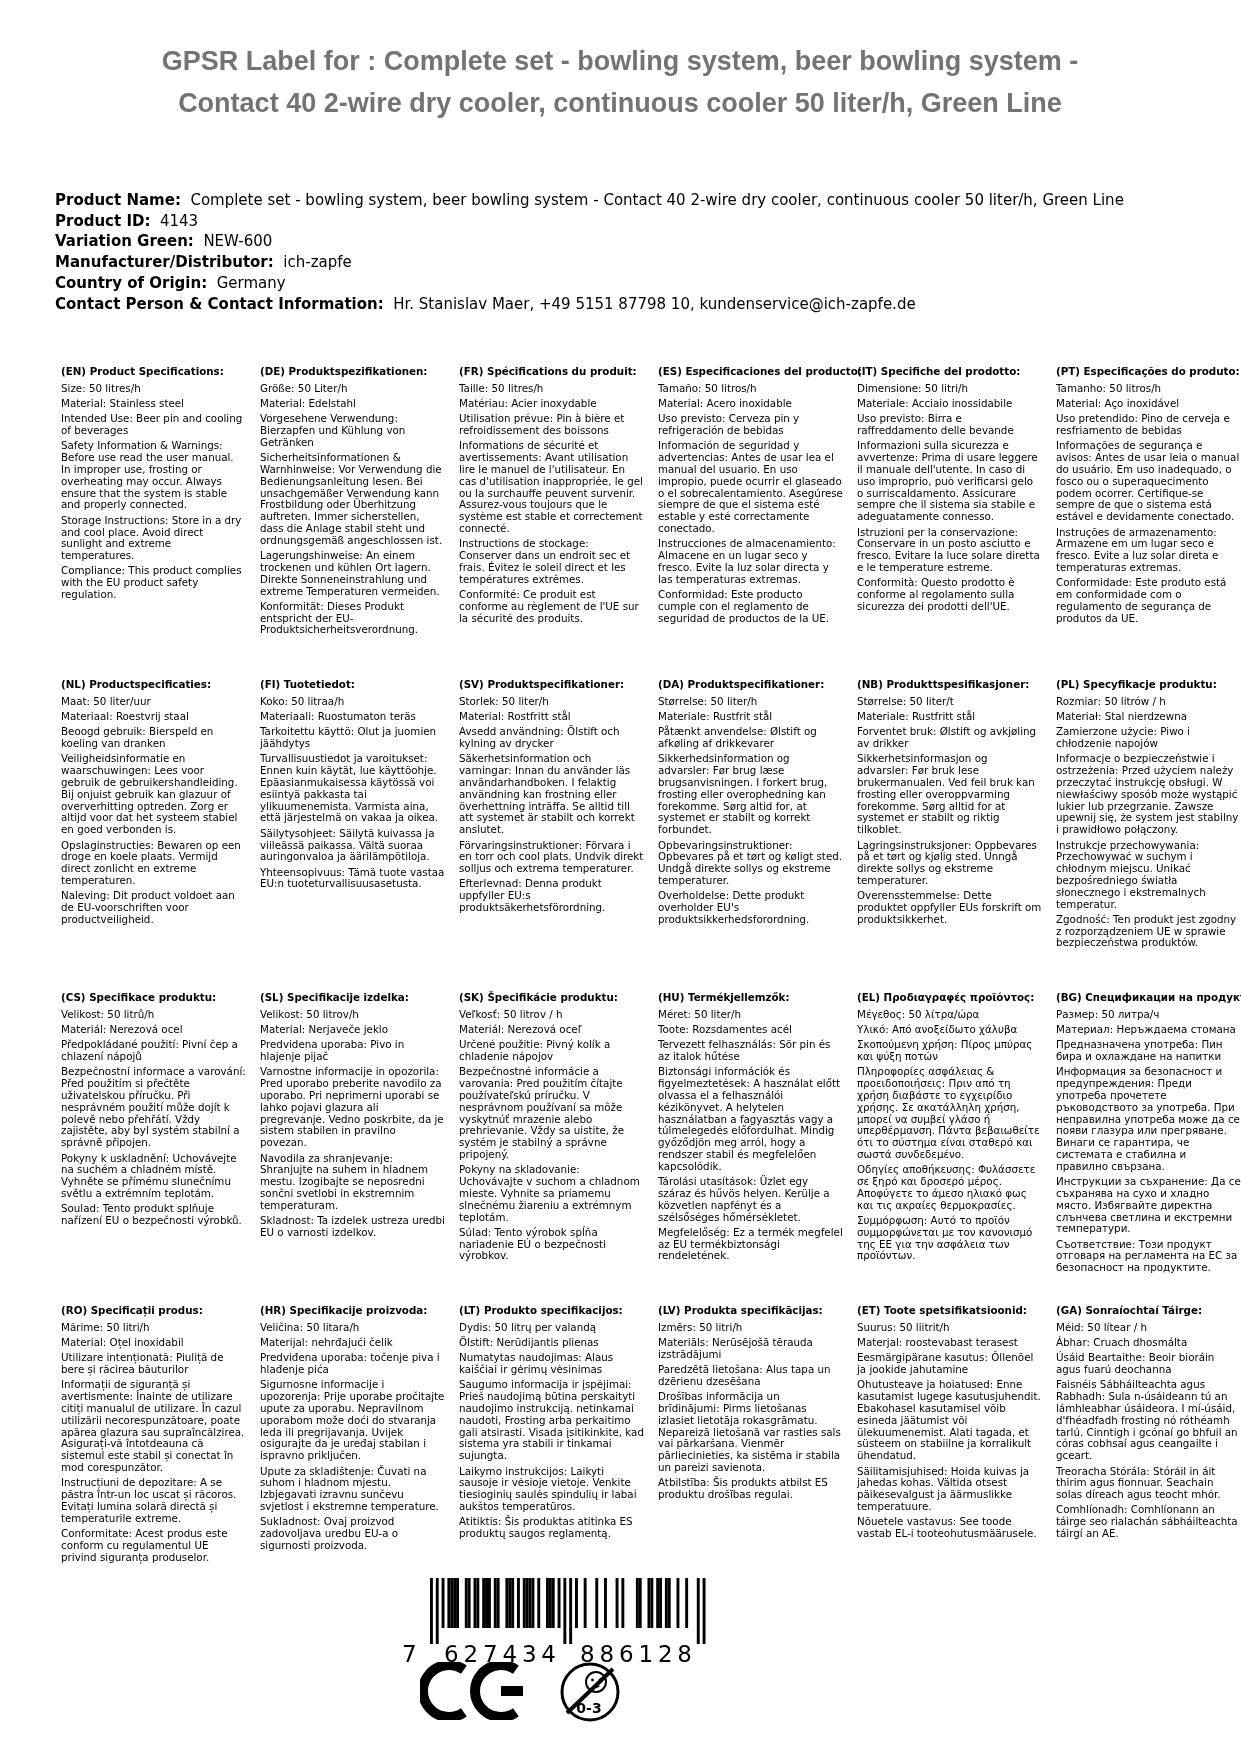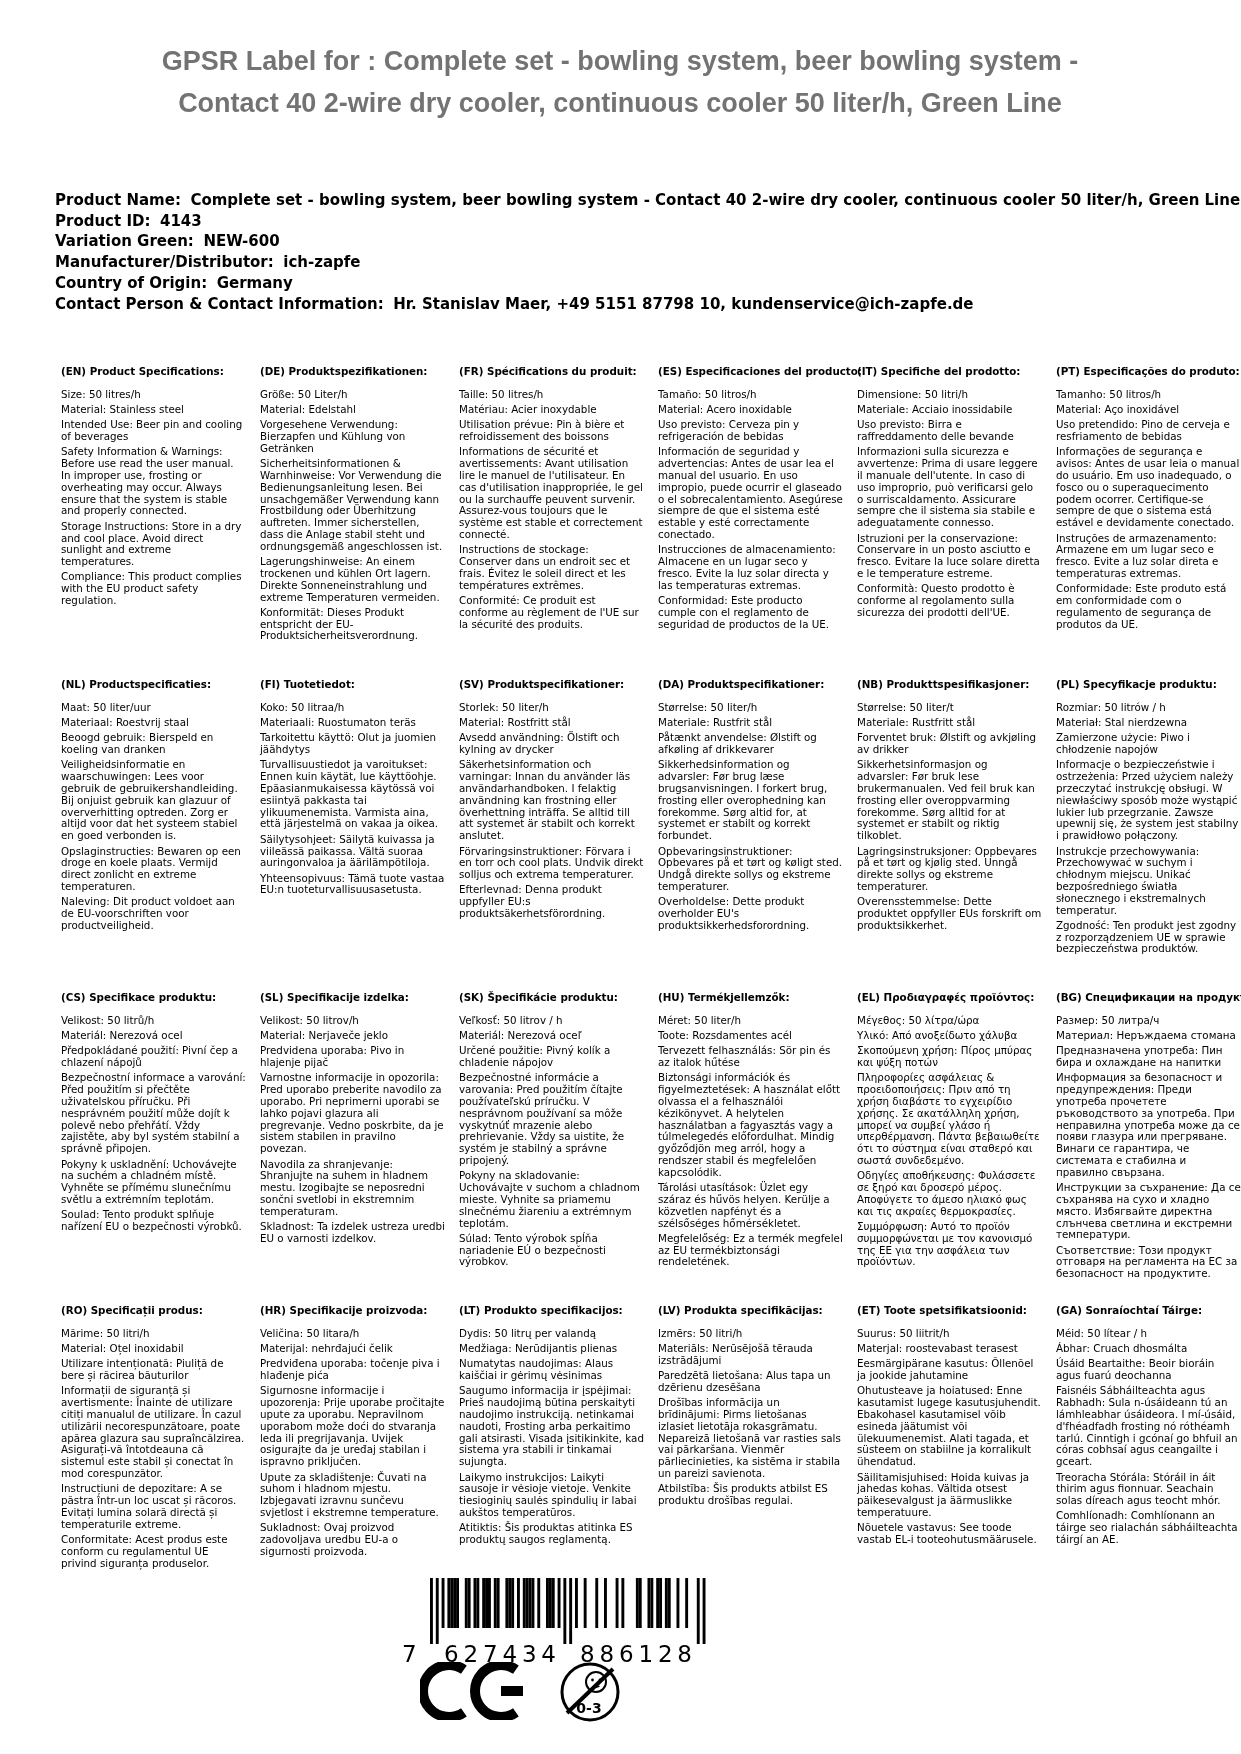--- a/index.html
+++ b/index.html
@@ -8,32 +8,32 @@
     overflow:hidden;color:#000;font-family:"DejaVu Sans",sans-serif;
   }
   .title{
     position:absolute;top:40px;left:155px;width:930px;margin:0;
     font-family:"Liberation Sans",sans-serif;font-weight:bold;
     font-size:27px;line-height:42px;text-align:center;color:#737373;
   }
   .product-info{position:absolute;top:190px;left:55px;right:0;}
   .pi-row{white-space:nowrap;overflow:hidden;font-size:15px;line-height:20.7px;}
   .pi-label{font-weight:bold;margin-top:16px;}
-  .pi-value{font-weight:bold;}
+  .pi-value{font-weight:normal;}
   .sections{
     position:absolute;top:366px;left:61px;
     display:grid;grid-template-columns:repeat(6,185px);column-gap:14px;
     grid-auto-rows:313px;
   }
   .lang-section{font-size:10.3px;line-height:11.8px;}
   .sec-heading{
     margin:0;font-size:10.3px;line-height:11.8px;font-weight:bold;white-space:nowrap;
   }
   .sec-p{margin:3.5px 0 0 0;}
-  .sec-p:first-of-type{margin-top:11px;}
+  .sec-p:first-of-type{margin-top:5px;}
   .barcode-block{position:absolute;left:388px;top:1578px;}
   .barcode-block text{
     font-family:"DejaVu Sans",sans-serif;font-size:23px;fill:#000;
   }
   .marks{position:absolute;left:0;top:1660px;width:1082px;height:90px;}
   .ce-mark{position:absolute;left:420px;top:2px;}
   .age-mark{position:absolute;left:556px;top:-8px;}
 </style>
 </head>
 <body>
@@ -253,21 +253,21 @@
         <p class="sec-p">Materijal: nehrđajući čelik</p>
         <p class="sec-p">Predviđena uporaba: točenje piva i hlađenje pića</p>
         <p class="sec-p">Sigurnosne informacije i upozorenja: Prije uporabe pročitajte upute za uporabu. Nepravilnom uporabom može doći do stvaranja leda ili pregrijavanja. Uvijek osigurajte da je uređaj stabilan i ispravno priključen.</p>
         <p class="sec-p">Upute za skladištenje: Čuvati na suhom i hladnom mjestu. Izbjegavati izravnu sunčevu svjetlost i ekstremne temperature.</p>
         <p class="sec-p">Sukladnost: Ovaj proizvod zadovoljava uredbu EU-a o sigurnosti proizvoda.</p>
       </section>
 
   <section class="lang-section">
     <h2 class="sec-heading">(LT) Produkto specifikacijos:</h2>
   <p class="sec-p">Dydis: 50 litrų per valandą</p>
-        <p class="sec-p">Medžiaga: Nerūdijantis plienas</p>
+        <p class="sec-p">Ölstift: Nerūdijantis plienas</p>
         <p class="sec-p">Numatytas naudojimas: Alaus kaiščiai ir gėrimų vėsinimas</p>
         <p class="sec-p">Saugumo informacija ir įspėjimai: Prieš naudojimą būtina perskaityti naudojimo instrukciją. netinkamai naudoti, Frosting arba perkaitimo gali atsirasti. Visada įsitikinkite, kad sistema yra stabili ir tinkamai sujungta.</p>
         <p class="sec-p">Laikymo instrukcijos: Laikyti sausoje ir vėsioje vietoje. Venkite tiesioginių saulės spindulių ir labai aukštos temperatūros.</p>
         <p class="sec-p">Atitiktis: Šis produktas atitinka ES produktų saugos reglamentą.</p>
       </section>
 
   <section class="lang-section">
     <h2 class="sec-heading">(LV) Produkta specifikācijas:</h2>
   <p class="sec-p">Izmērs: 50 litri/h</p>
         <p class="sec-p">Materiāls: Nerūsējošā tērauda izstrādājumi</p>

